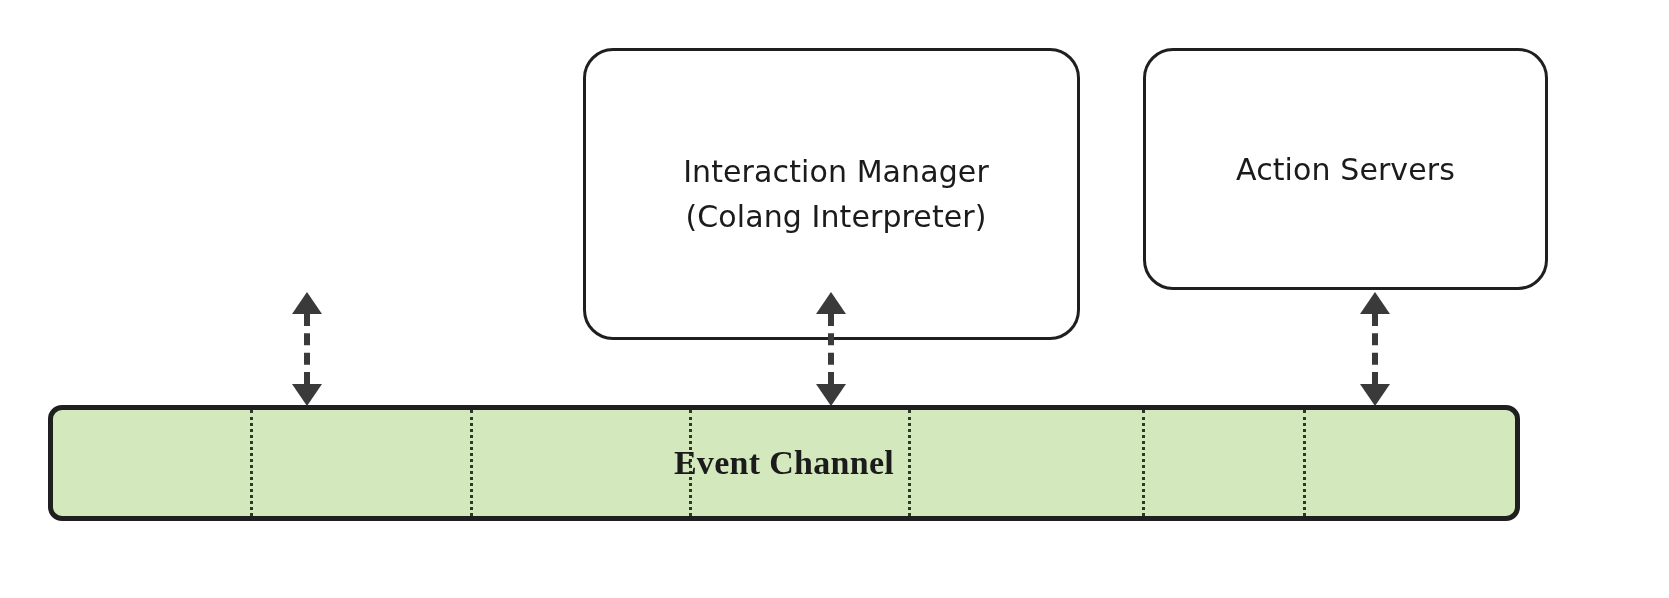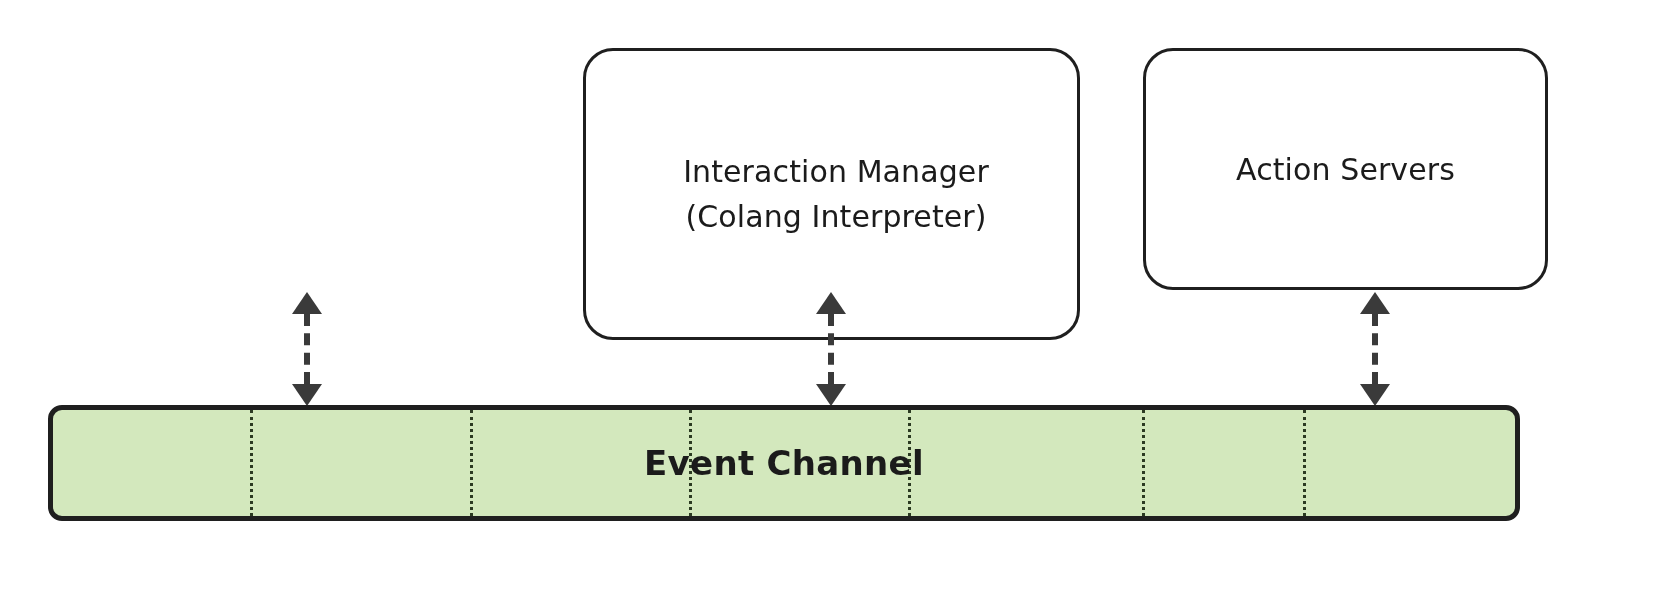--- a/index.html
+++ b/index.html
@@ -54,20 +54,21 @@
     width: 1472px;
     height: 116px;
     box-sizing: border-box;
     background: #d3e8bd;
     border: 5px solid #1f1f1f;
     border-radius: 14px;
     display: flex;
     align-items: center;
     justify-content: center;
     overflow: hidden;
+    font-family: Liberation Serif, serif;
   }
   #event-channel-label {
     position: relative;
     z-index: 3;
     font-size: 34px;
     font-weight: bold;
     color: #1b1b1b;
     letter-spacing: 0.3px;
   }
   .channel-divider {

